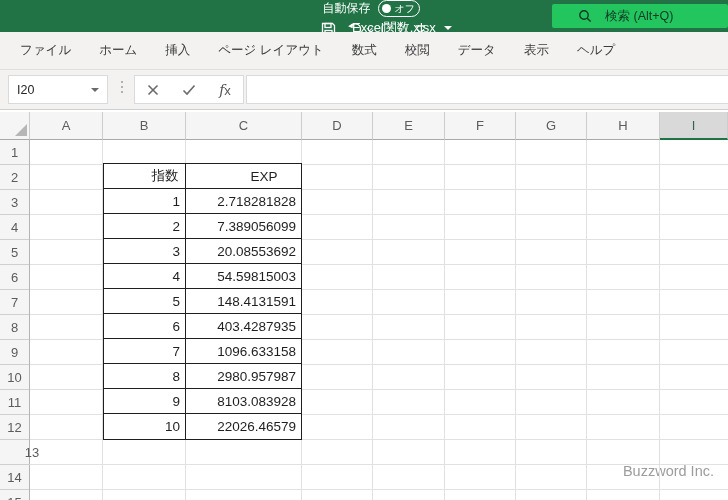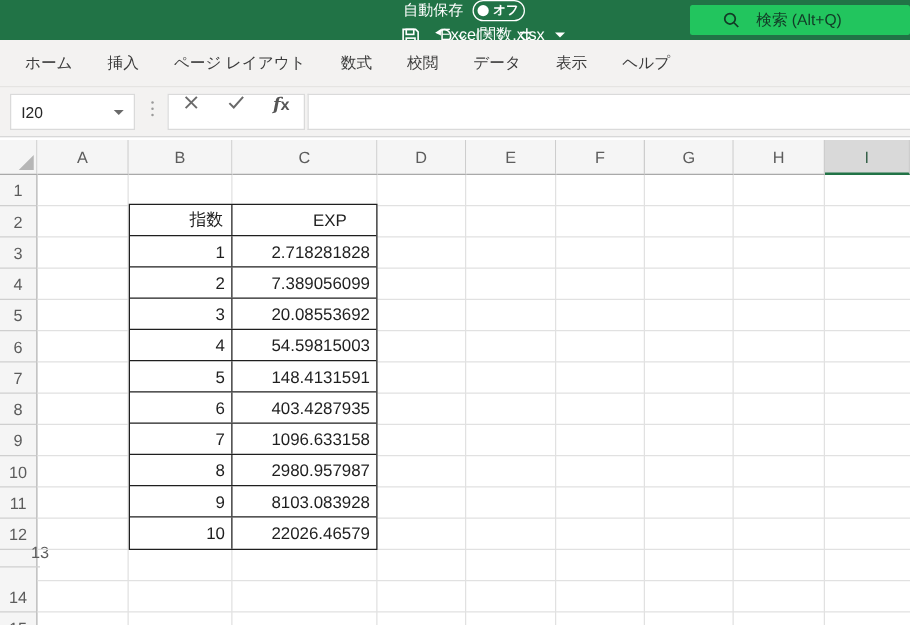--- a/index.html
+++ b/index.html
@@ -1,38 +1,38 @@
 <!DOCTYPE html>
 <html><head>
 <meta charset="utf-8">
 <style>
   html,body{margin:0;padding:0;}
   body{width:728px;height:500px;overflow:hidden;font-family:"Liberation Sans","DejaVu Sans",sans-serif;background:#fff;position:relative;}
   .titlebar{position:absolute;left:0;top:0;width:728px;height:32px;background:#217346;display:flex;align-items:center;flex-direction:column;}
   .autosave{display:flex;align-items:center;margin-left:14px;color:#fff;font-size:12px;gap:7px;}
   .toggle{width:42px;height:17px;border:1.5px solid #fff;border-radius:10px;display:flex;align-items:center;padding:0 3px;gap:4px;box-sizing:border-box;}
   .knob{width:9px;height:9px;border-radius:50%;background:#fff;}
-  .toggle-label{color:#fff;font-size:10px;line-height:1;font-weight:bold;}
+  .toggle-label{color:#fff;font-size:10px;line-height:1;}
   .qat{display:flex;align-items:center;margin-left:16px;gap:6px;}
   .qat-btn{display:flex;align-items:center;justify-content:center;width:26px;height:24px;}
   .qat-btn.narrow{width:18px;}
   .drop{opacity:.9}
   .redo{opacity:.45}
   .doc-title{position:absolute;left:352px;top:12px;height:32px;display:flex;align-items:center;color:#fff;font-size:13px;gap:8px;}
   .caret-down{width:0;height:0;border-left:4px solid transparent;border-right:4px solid transparent;border-top:4px solid #fff;}
   .search{position:absolute;left:552px;top:4px;width:176px;height:24px;background:#22c55e;border-radius:2px;display:flex;align-items:center;padding-left:26px;box-sizing:border-box;gap:13px;color:#123a26;font-size:12.5px;}
   .ribbon{position:absolute;left:0;top:32px;width:728px;height:38px;background:#f3f2f1;display:flex;align-items:center;padding-left:6px;box-sizing:border-box;border-bottom:1px solid #e1dfdd;}
   .rtab{font-size:12.5px;color:#3b3b3b;padding:8px 14px;cursor:default;white-space:nowrap;}
   .formula-row{position:absolute;left:0;top:70px;width:728px;height:40px;background:#f3f2f1;border-bottom:1px solid #cfcfcf;box-sizing:border-box;}
   .namebox{position:absolute;left:8px;top:5px;width:100px;height:29px;background:#fff;border:1px solid #dadada;box-sizing:border-box;display:flex;align-items:center;padding:0 8px;font-size:12.5px;color:#262626;}
   .namebox .nb-caret{margin-left:auto;width:0;height:0;border-left:4px solid transparent;border-right:4px solid transparent;border-top:4px solid #6a6a6a;}
   .dots{position:absolute;left:121px;top:11px;display:flex;flex-direction:column;gap:3px;}
   .dots span{width:2px;height:2px;border-radius:50%;background:#9a9a9a;display:block;}
   .fbtns{position:absolute;left:134px;top:5px;height:29px;display:flex;align-items:center;background:#fff;border:1px solid #dadada;box-sizing:border-box;}
-  .fbtn{width:36px;height:27px;display:flex;align-items:flex-start;justify-content:center;color:#6a6a6a;font-weight:bold;}
+  .fbtn{width:36px;height:27px;display:flex;align-items:center;justify-content:center;color:#6a6a6a;}
   .fx{font-size:13px;color:#555;}
   .fx i{font-family:"DejaVu Serif",serif;font-size:14px;}
   .finput{position:absolute;left:246px;top:5px;right:0;height:29px;background:#fff;border:1px solid #dadada;border-right:none;box-sizing:border-box;}
   .sheet{position:absolute;left:0;top:110px;width:728px;height:390px;background:#fff;overflow:hidden;}
   .hcell{position:absolute;top:2px;height:28px;background:#f5f5f5;border-bottom:1px solid #a9a9a9;border-right:1px solid #cdcdcd;box-sizing:border-box;display:flex;align-items:center;justify-content:center;font-size:13px;color:#5c5c5c;}
   .hcell.sel{background:#d9d9d9;border-bottom:2px solid #217346;color:#37624a;}
   .corner{position:absolute;left:0;top:2px;width:30px;height:28px;background:#f5f5f5;border-bottom:1px solid #a9a9a9;border-right:1px solid #cdcdcd;box-sizing:border-box;}
   .corner .tri{position:absolute;right:2px;bottom:3px;width:0;height:0;border-bottom:12px solid #b6b6b6;border-left:12px solid transparent;}
   .rowheads{position:absolute;left:0;top:30px;width:30px;bottom:0;background:#f5f5f5;border-right:1px solid #b4b4b4;box-sizing:border-box;}
   .rnum{position:absolute;left:0;width:29px;height:25px;border-bottom:1px solid #cfcfcf;box-sizing:border-box;display:flex;align-items:center;justify-content:center;font-size:13px;color:#5c5c5c;}
@@ -100,20 +100,21 @@
   <div class="search">
     <svg width="14" height="14" viewBox="0 0 14 14">
         <circle cx="6" cy="6" r="4.2" fill="none" stroke="#123a26" stroke-width="1.4"></circle>
         <line x1="9.2" y1="9.2" x2="12.6" y2="12.6" stroke="#123a26" stroke-width="1.4"></line>
       </svg>
     <span>検索 (Alt+Q)</span>
   </div>
 </div>
 
 <div class="ribbon" id="ribbon-tabs">
+    <div class="rtab">ファイル</div>
     <div class="rtab">ホーム</div>
     <div class="rtab">挿入</div>
     <div class="rtab">ページ レイアウト</div>
     <div class="rtab">数式</div>
     <div class="rtab">校閲</div>
     <div class="rtab">データ</div>
     <div class="rtab">表示</div>
     <div class="rtab">ヘルプ</div>
   </div>
 
@@ -156,24 +157,25 @@
       <div class="rnum" style="top: 50px;">3</div>
       <div class="rnum" style="top: 75px;">4</div>
       <div class="rnum" style="top: 100px;">5</div>
       <div class="rnum" style="top: 125px;">6</div>
       <div class="rnum" style="top: 150px;">7</div>
       <div class="rnum" style="top: 175px;">8</div>
       <div class="rnum" style="top: 200px;">9</div>
       <div class="rnum" style="top: 225px;">10</div>
       <div class="rnum" style="top: 250px;">11</div>
       <div class="rnum" style="top: 275px;">12</div>
-      <div class="rnum" style="top: 289px; padding-left: 32px;">13</div>
+      <div class="rnum" style="top: 300px; padding-left: 32px;">13</div>
       <div class="rnum" style="top: 325px;">14</div>
       <div class="rnum" style="top: 350px;">15</div>
     </div>
+  <div class="watermark">Buzzword Inc.</div>
 <div class="hcell" style="left: 30px; width: 73px;">A</div>
     <div class="hcell" style="left: 103px; width: 83px;">B</div>
     <div class="hcell" style="left: 186px; width: 116px;">C</div>
     <div class="hcell" style="left: 302px; width: 71px;">D</div>
     <div class="hcell" style="left: 373px; width: 72px;">E</div>
     <div class="hcell" style="left: 445px; width: 71px;">F</div>
     <div class="hcell" style="left: 516px; width: 71px;">G</div>
     <div class="hcell" style="left: 587px; width: 73px;">H</div>
     <div class="hcell sel" style="left: 660px; width: 68px;">I</div>
     <div class="vline" style="left: 102px;"></div>

